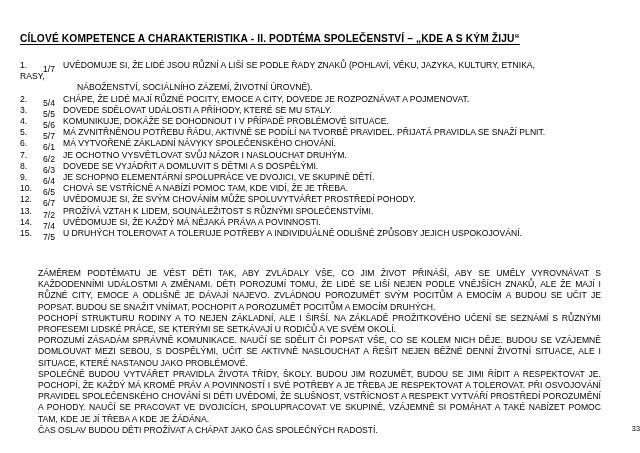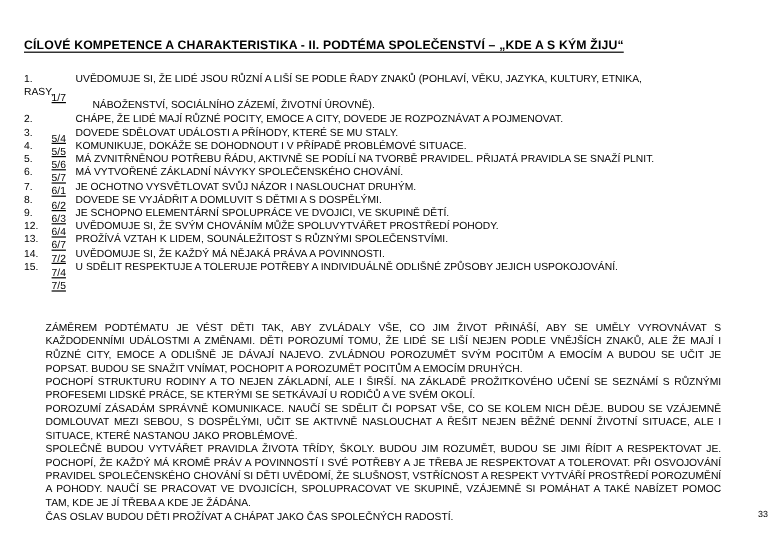--- a/index.html
+++ b/index.html
@@ -56,24 +56,23 @@
   .li .num {
     position: absolute;
     left: 0;
     top: 0;
     width: 16px;
     text-align: left;
   }
   .li .code {
     position: absolute;
     left: 23px;
-    top: 16px;
+    top: 4px;
     width: 20px;
     text-align: left;
-    text-decoration: underline;
   }
   .li .txt {
     display: block;
   }
   
   .li.wrap-left {
     padding-left: 43px;
   }
   .li.wrap-left .txt {
     text-indent: 0;
@@ -176,20 +175,25 @@
       <span class="code">6/3</span>
       <span class="txt">DOVEDE  SE  VYJÁDŘIT  A  DOMLUVIT  S DĚTMI  A  S DOSPĚLÝMI.</span>
     </div>
 
     <div class="li">
       <span class="num">9.</span>
       <span class="code">6/4</span>
       <span class="txt">JE  SCHOPNO  ELEMENTÁRNÍ  SPOLUPRÁCE  VE  DVOJICI, VE  SKUPINĚ  DĚTÍ.</span>
     </div>
 
+    <div class="li">
+      <span class="num">10.</span>
+      <span class="code">6/5</span>
+      <span class="txt">CHOVÁ  SE  VSTŘÍCNĚ  A  NABÍZÍ  POMOC  TAM, KDE  VIDÍ, ŽE  JE  TŘEBA.</span>
+    </div>
 
 
     <div class="li">
       <span class="num">12.</span>
       <span class="code">6/7</span>
       <span class="txt">UVĚDOMUJE  SI, ŽE  SVÝM  CHOVÁNÍM  MŮŽE  SPOLUVYTVÁŘET  PROSTŘEDÍ  POHODY.</span>
     </div>
 
     <div class="li">
       <span class="num">13.</span>
@@ -199,21 +203,21 @@
 
     <div class="li">
       <span class="num">14.</span>
       <span class="code">7/4</span>
       <span class="txt">UVĚDOMUJE  SI, ŽE  KAŽDÝ  MÁ  NĚJAKÁ  PRÁVA  A  POVINNOSTI.</span>
     </div>
 
     <div class="li">
       <span class="num">15.</span>
       <span class="code">7/5</span>
-      <span class="txt">U SDĚLIT  RESPEKTUJE  A  TOLERUJE  POTŘEBY  A  INDIVIDUÁLNĚ  ODLIŠNÉ  ZPŮSOBY  JEJICH  USPOKOJOVÁNÍ.</span>
+      <span class="txt">U DRUHÝCH  TOLEROVAT  A  TOLERUJE  POTŘEBY  A  INDIVIDUÁLNĚ  ODLIŠNÉ  ZPŮSOBY  JEJICH  USPOKOJOVÁNÍ.</span>
     </div>
   </div>
 
   <div class="body-block">
     <p class="last-line-nojust">ZÁMĚREM  PODTÉMATU  JE  VÉST  DĚTI  TAK, ABY  ZVLÁDALY  VŠE,  CO  JIM  ŽIVOT  PŘINÁŠÍ, ABY  SE  UMĚLY  VYROVNÁVAT S KAŽDODENNÍMI  UDÁLOSTMI  A  ZMĚNAMI. DĚTI  POROZUMÍ  TOMU,  ŽE  LIDÉ  SE  LIŠÍ  NEJEN  PODLE  VNĚJŠÍCH  ZNAKŮ, ALE  ŽE  MAJÍ  I  RŮZNÉ  CITY,  EMOCE  A  ODLIŠNĚ  JE  DÁVAJÍ NAJEVO. ZVLÁDNOU  POROZUMĚT  SVÝM  POCITŮM  A  EMOCÍM  A  BUDOU  SE  UČIT  JE  POPSAT. BUDOU  SE  SNAŽIT  VNÍMAT, POCHOPIT  A  POROZUMĚT  POCITŮM  A  EMOCÍM  DRUHÝCH.</p>
     <p class="last-line-nojust">POCHOPÍ  STRUKTURU  RODINY A  TO  NEJEN  ZÁKLADNÍ,  ALE  I  ŠIRŠÍ. NA  ZÁKLADĚ  PROŽITKOVÉHO  UČENÍ  SE  SEZNÁMÍ S RŮZNÝMI  PROFESEMI  LIDSKÉ  PRÁCE,  SE  KTERÝMI  SE  SETKÁVAJÍ   U  RODIČŮ  A  VE  SVÉM  OKOLÍ.</p>
     <p class="last-line-nojust">POROZUMÍ  ZÁSADÁM  SPRÁVNĚ  KOMUNIKACE.  NAUČÍ  SE  SDĚLIT  ČI  POPSAT  VŠE, CO  SE  KOLEM  NICH  DĚJE.  BUDOU  SE VZÁJEMNĚ  DOMLOUVAT  MEZI  SEBOU,  S DOSPĚLÝMI,  UČIT  SE  AKTIVNĚ  NASLOUCHAT  A  ŘEŠIT  NEJEN  BĚŽNÉ  DENNÍ  ŽIVOTNÍ  SITUACE,  ALE  I  SITUACE,  KTERÉ  NASTANOU  JAKO  PROBLÉMOVÉ.</p>
     <p class="last-line-nojust">SPOLEČNĚ  BUDOU  VYTVÁŘET  PRAVIDLA  ŽIVOTA  TŘÍDY, ŠKOLY.  BUDOU JIM  ROZUMĚT, BUDOU  SE  JIMI  ŘÍDIT  A  RESPEKTOVAT JE.  POCHOPÍ, ŽE  KAŽDÝ  MÁ  KROMĚ  PRÁV  A  POVINNOSTÍ  I  SVÉ  POTŘEBY  A  JE  TŘEBA  JE  RESPEKTOVAT   A TOLEROVAT. PŘI  OSVOJOVÁNÍ  PRAVIDEL  SPOLEČENSKÉHO  CHOVÁNÍ  SI  DĚTI  UVĚDOMÍ,  ŽE  SLUŠNOST,  VSTŘÍCNOST A RESPEKT  VYTVÁŘÍ  PROSTŘEDÍ  POROZUMĚNÍ  A  POHODY.  NAUČÍ  SE  PRACOVAT  VE  DVOJICÍCH,  SPOLUPRACOVAT  VE  SKUPINĚ,  VZÁJEMNĚ  SI  POMÁHAT   A  TAKÉ  NABÍZET  POMOC  TAM,  KDE  JE  JÍ  TŘEBA  A  KDE  JE  ŽÁDÁNA.</p>
     <p class="last-line-nojust">ČAS  OSLAV  BUDOU  DĚTI  PROŽÍVAT  A  CHÁPAT  JAKO  ČAS  SPOLEČNÝCH  RADOSTÍ.</p>
   </div>

